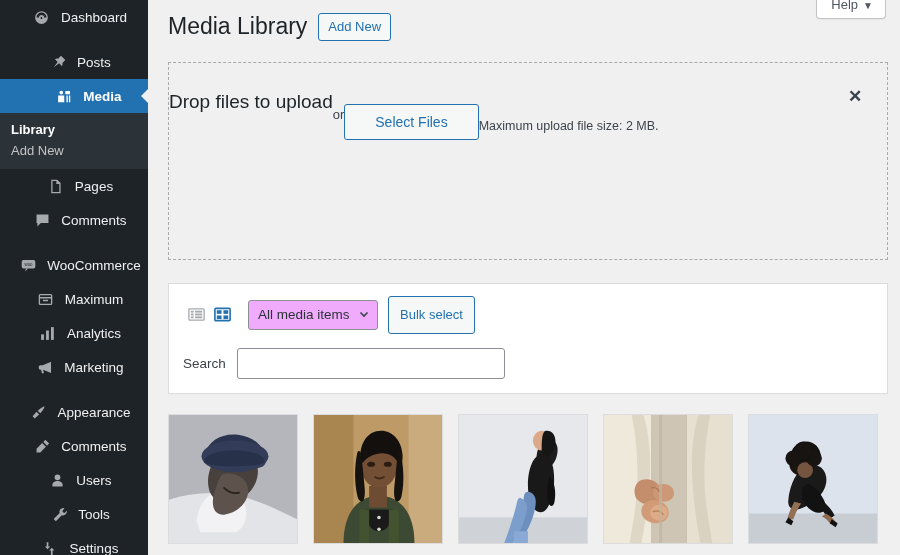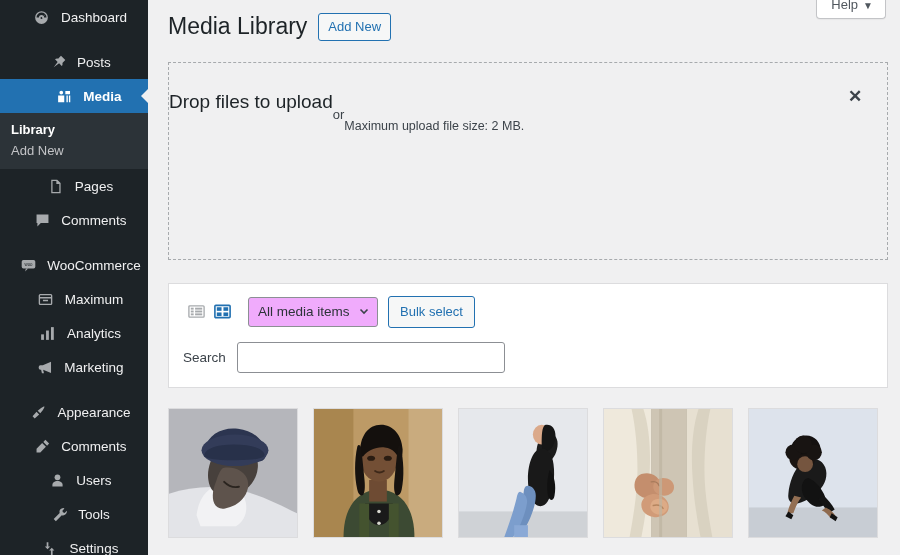--- a/index.html
+++ b/index.html
@@ -194,21 +194,21 @@
   }
   #sel-media { width: 130px; }
   #sel-dates { width: 128px; }
 
   #bulk-select {
     background: #f6f7f7;
     border: 1px solid #2271b1;
     color: #2271b1;
     font-size: 13px;
     border-radius: 3px;
-    height: 32px;
+    height: 38px;
     padding: 0 11px;
     cursor: pointer;
     font-family: "Liberation Sans", sans-serif;
   }
 
   .searchlabel {
     font-size: 13.5px; color: #3c434a;
     margin-right: 11px;
   }
   #search-input {
@@ -399,20 +399,21 @@
     </div>
 
     <div class="page-head">
       <h1 class="page-title">Media Library</h1>
       <button class="add-new-btn">Add New</button>
     </div>
 
     <section id="uploader">
       <div class="drop-title">Drop files to upload</div>
       <div class="or">or</div>
+      <button id="select-files">Select Files</button>
       <div class="maxsize">Maximum upload file size: 2 MB.</div>
       <div id="upload-close">✕</div>
     </section>
 
     <section id="filterbar">
       <div class="frow">
         <div class="viewtoggle">
           <span class="vbtn" title="List view">
             <svg width="19" height="19" viewBox="0 0 20 20" fill="#a7aaad">
                 <rect x="2" y="4" width="16" height="12" rx="1" fill="none" stroke="#a7aaad" stroke-width="1.4"></rect>

